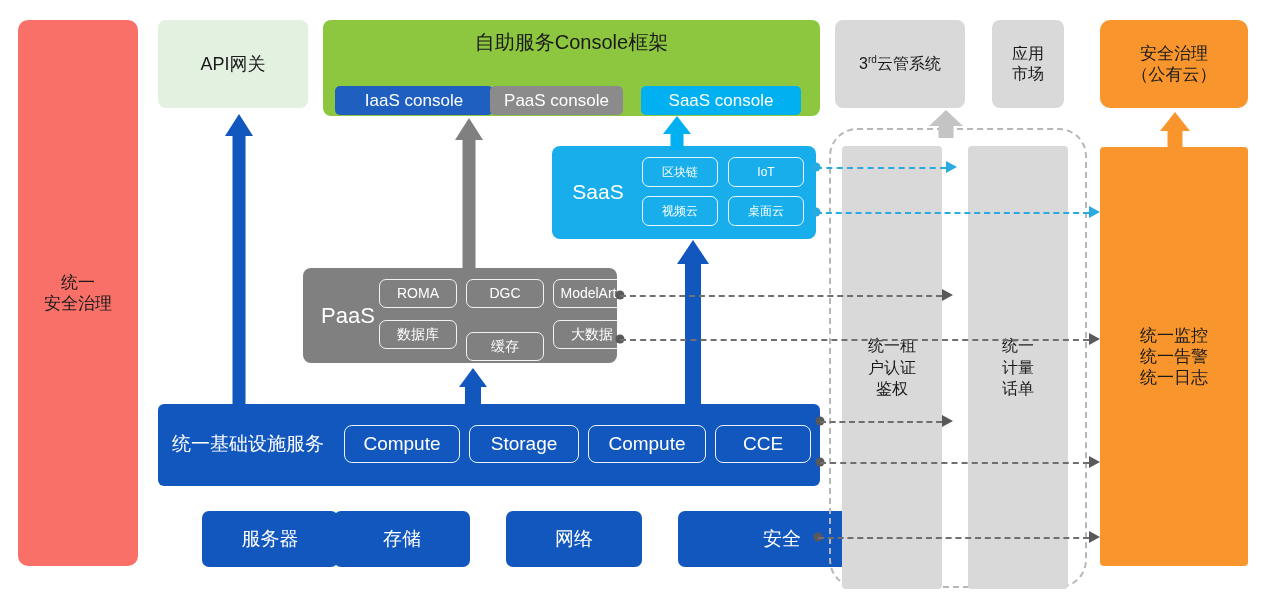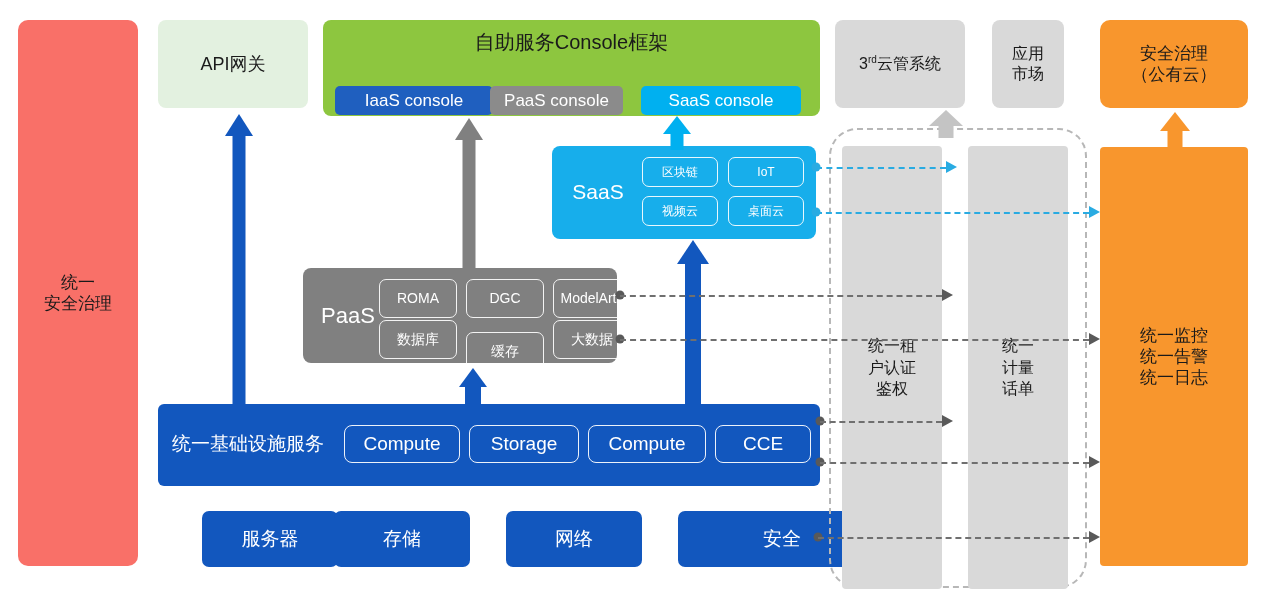--- a/index.html
+++ b/index.html
@@ -144,21 +144,21 @@
     left: 303px; top: 268px; width: 314px; height: 95px;
     background: #808080;
     border-radius: 8px;
     display: block;
   }
   #paas-label {
     position: absolute;
     left: 8px; top: 34px; width: 74px;
     color: #ffffff; font-size: 22px; text-align: center;
   }
-  .paas-chip { font-size: 14px; height: 39px; }
+  .paas-chip { font-size: 14px; height: 29px; }
   #paas-chip-0 { left: 76px;  top: 11px; width: 78px; }
   #paas-chip-1 { left: 163px; top: 11px; width: 78px; }
   #paas-chip-2 { left: 250px; top: 11px; width: 78px; }
   #paas-chip-3 { left: 76px;  top: 52px; width: 78px; }
   #paas-chip-4 { left: 163px; top: 64px; width: 78px; }
   #paas-chip-5 { left: 250px; top: 52px; width: 78px; }
 
   
   #iaas-bar {
     left: 158px; top: 404px; width: 662px; height: 82px;

